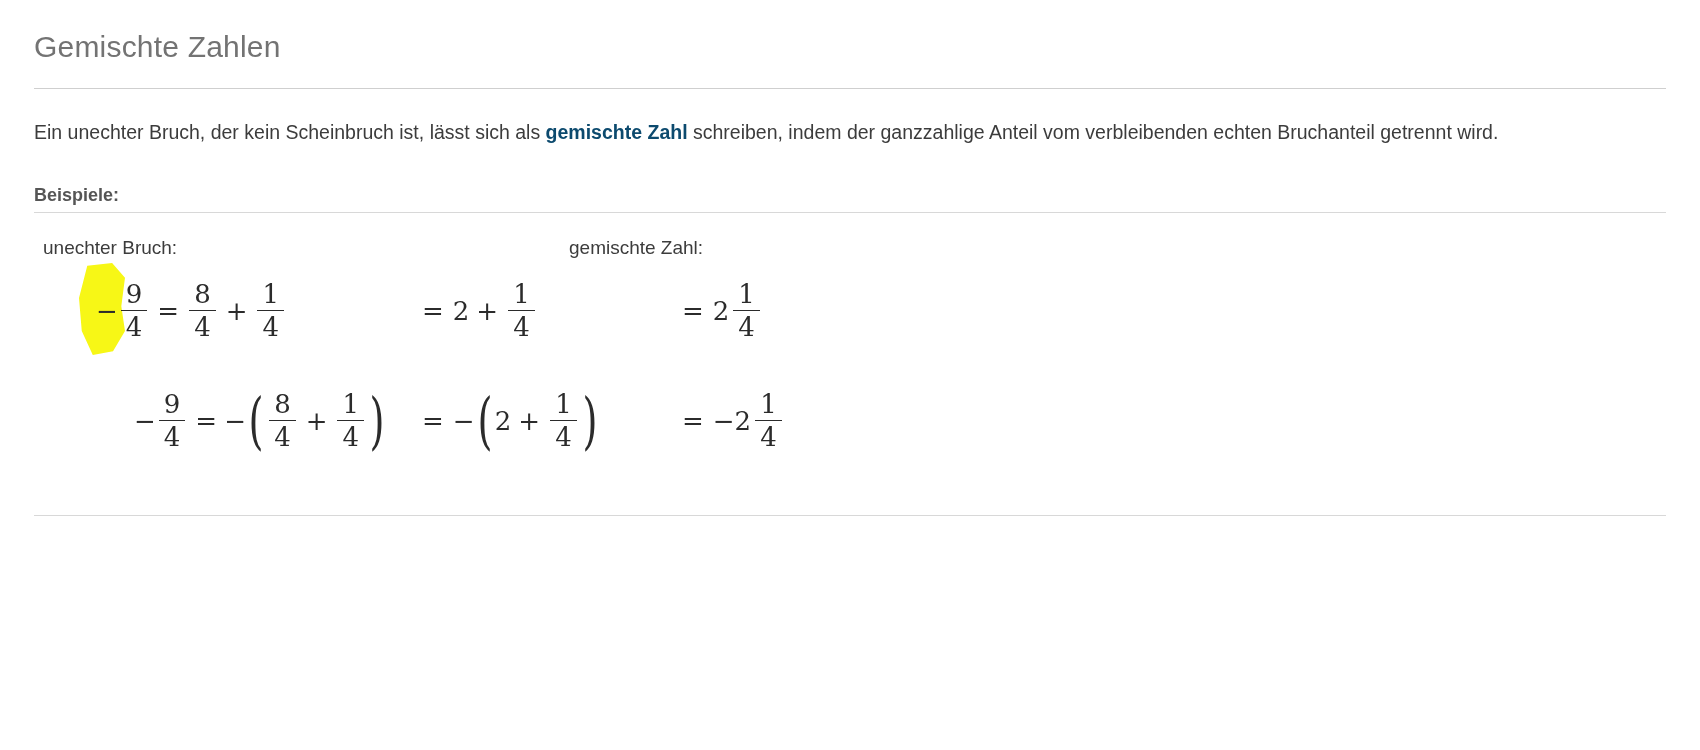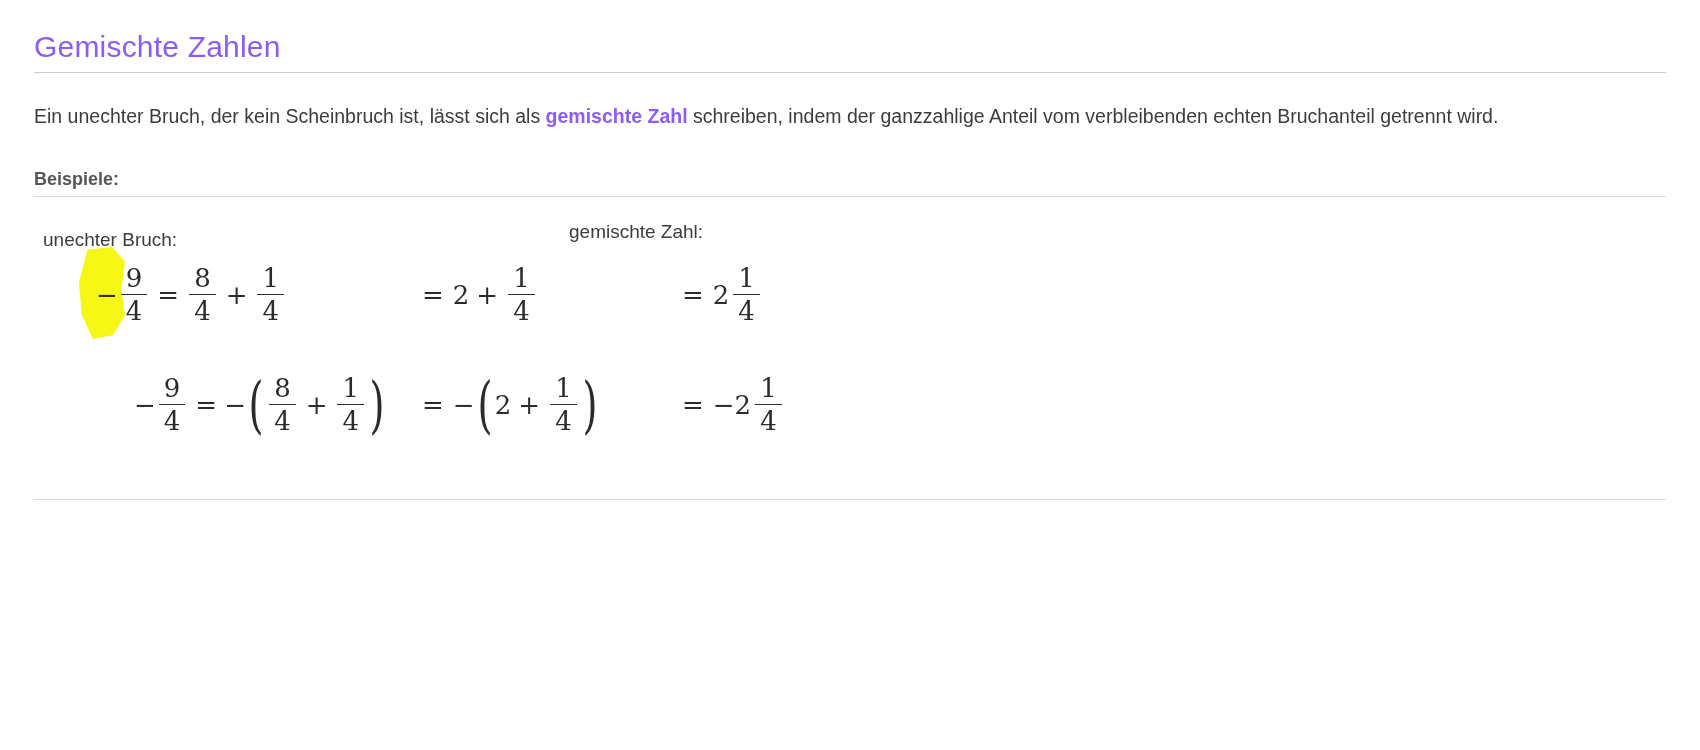--- a/index.html
+++ b/index.html
@@ -19,37 +19,37 @@
     width: 1700px;
     height: 750px;
     box-sizing: border-box;
     padding: 0 34px 0 34px;
   }
 
   
   .title {
     font-size: 30px;
     font-weight: 400;
-    color: #8b5cf6;
+    color: #737373;
     letter-spacing: 0.2px;
     margin: 30px 0 0 0;
-    padding-bottom: 8px;
+    padding-bottom: 24px;
     border-bottom: 1px solid #cfcfcf;
   }
 
   
   .para {
     font-size: 19.5px;
     line-height: 46px;
     color: #3c3c3c;
     margin-top: 20px;
     max-width: 1640px;
   }
   .para .hl {
-    color: #8b5cf6;
+    color: #0c4a6e;
     font-weight: bold;
   }
 
   
   .subhead {
     font-size: 18px;
     font-weight: bold;
     color: #555;
     margin-top: 30px;
     padding-bottom: 6px;
@@ -57,21 +57,21 @@
   }
 
   
   .col-labels {
     position: relative;
     height: 30px;
     margin-top: 24px;
     font-size: 19px;
     color: #3c3c3c;
   }
-  .col-labels .c1 { position: absolute; left: 9px; top: 8px; }
+  .col-labels .c1 { position: absolute; left: 9px; top: 0; }
   .col-labels .c2 { position: absolute; left: 535px; top: 0; }
 
   
   .math-area {
     position: relative;
     margin-top: 8px;
     height: 230px;
   }
   .mrow {
     position: relative;

